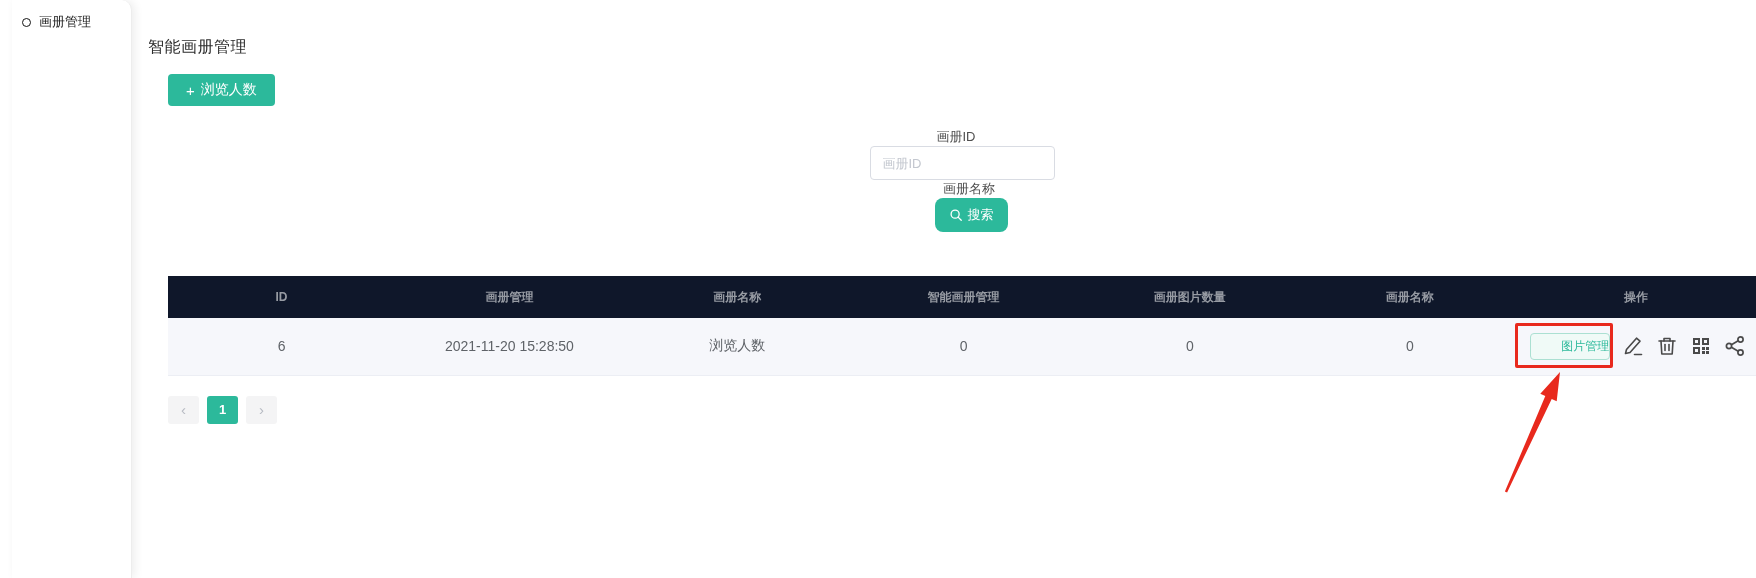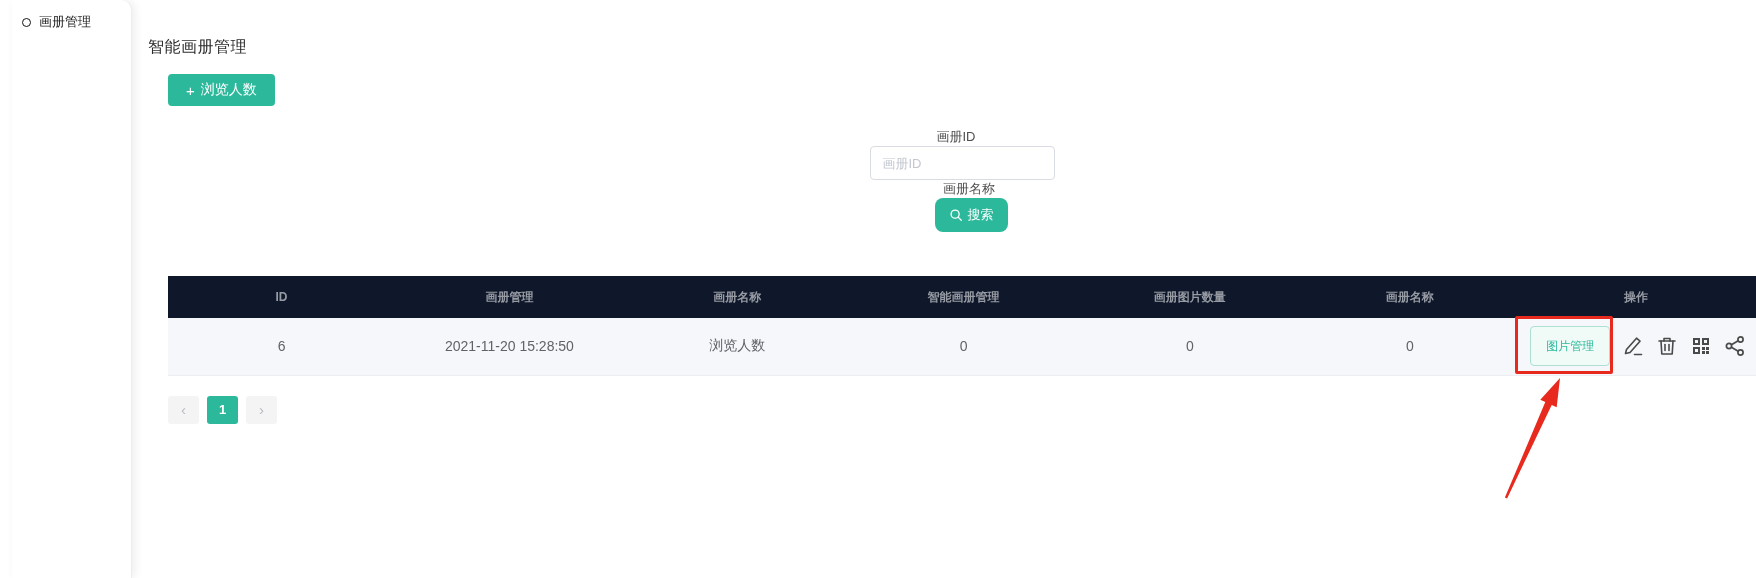--- a/index.html
+++ b/index.html
@@ -77,22 +77,22 @@
     height: 57px; font-size: 14px; color: #5f6368;
     text-align: center; vertical-align: middle;
     background: var(--row-bg);
     border-bottom: 1px solid #eceef4;
   }
   td.actions-cell { text-align: left; }
   .actions-wrap { display: flex; align-items: center; gap: 12px; padding-left: 14px; }
 
   .btn-image-manage {
     position: relative;
-    display: inline-flex; align-items: center; justify-content: center;
-    width: 80px; height: 40px;
+    display: inline-flex; align-items: center; justify-content: flex-end;
+    width: 80px; height: 27px;
     background: #f0faf7; color: var(--accent);
     border: 1px solid #abe0d2; border-radius: 4px;
     font-size: 12px; cursor: pointer; font-family: inherit;
     flex: 0 0 auto;
   }
   
   .red-box {
     position: absolute; left: -16px; right: -4px; top: -11px; bottom: -9px;
     border: 3px solid var(--red); border-radius: 2px;
     pointer-events: none;

